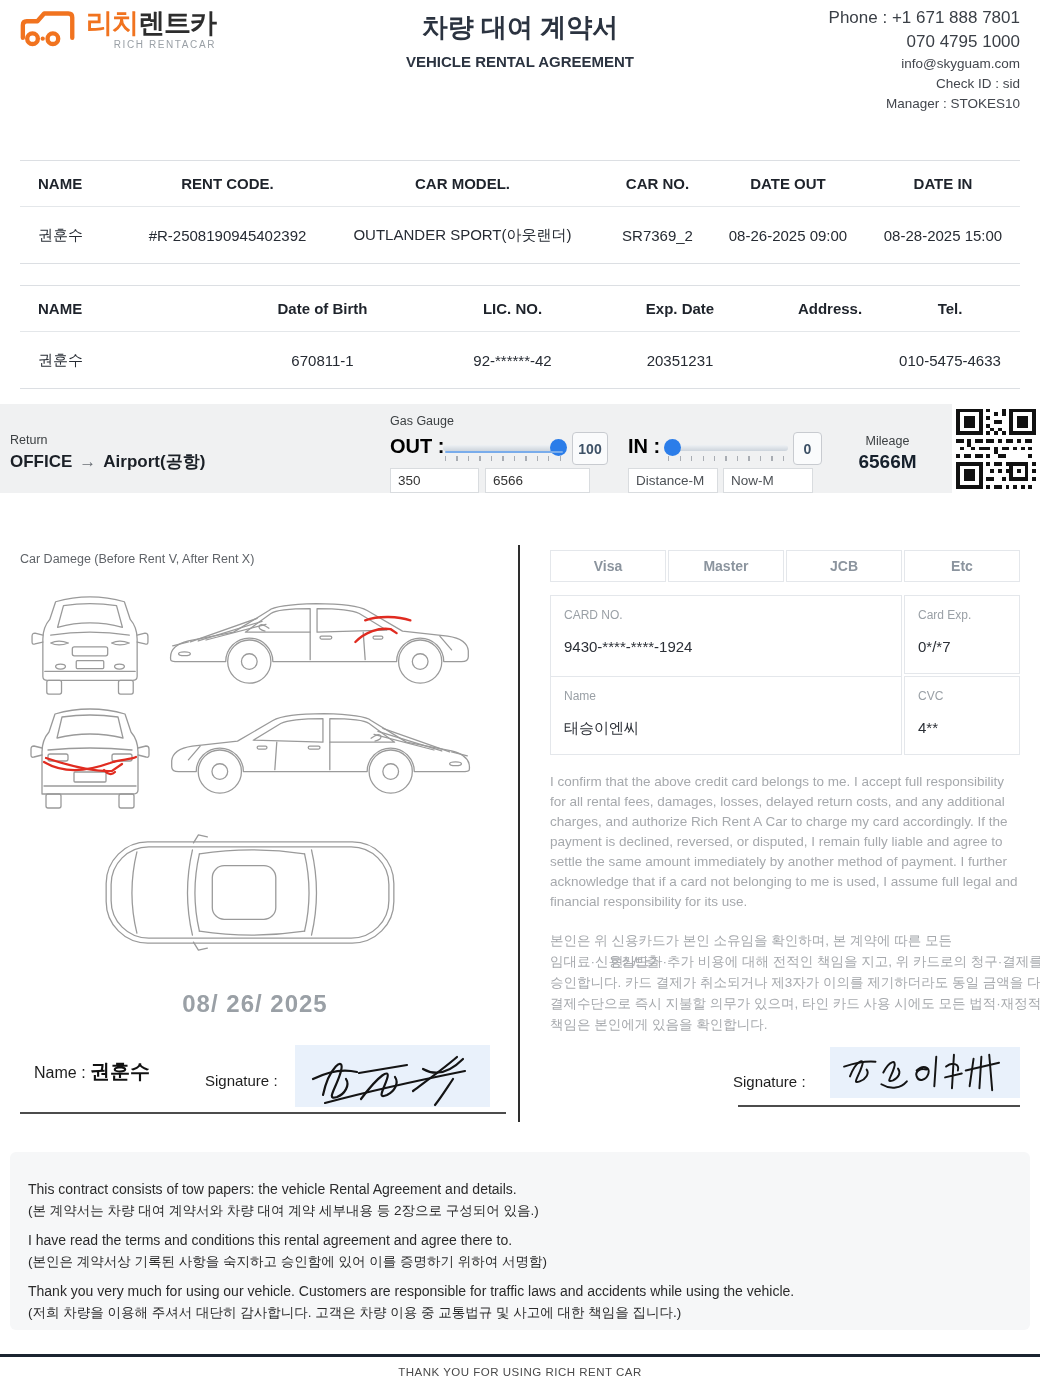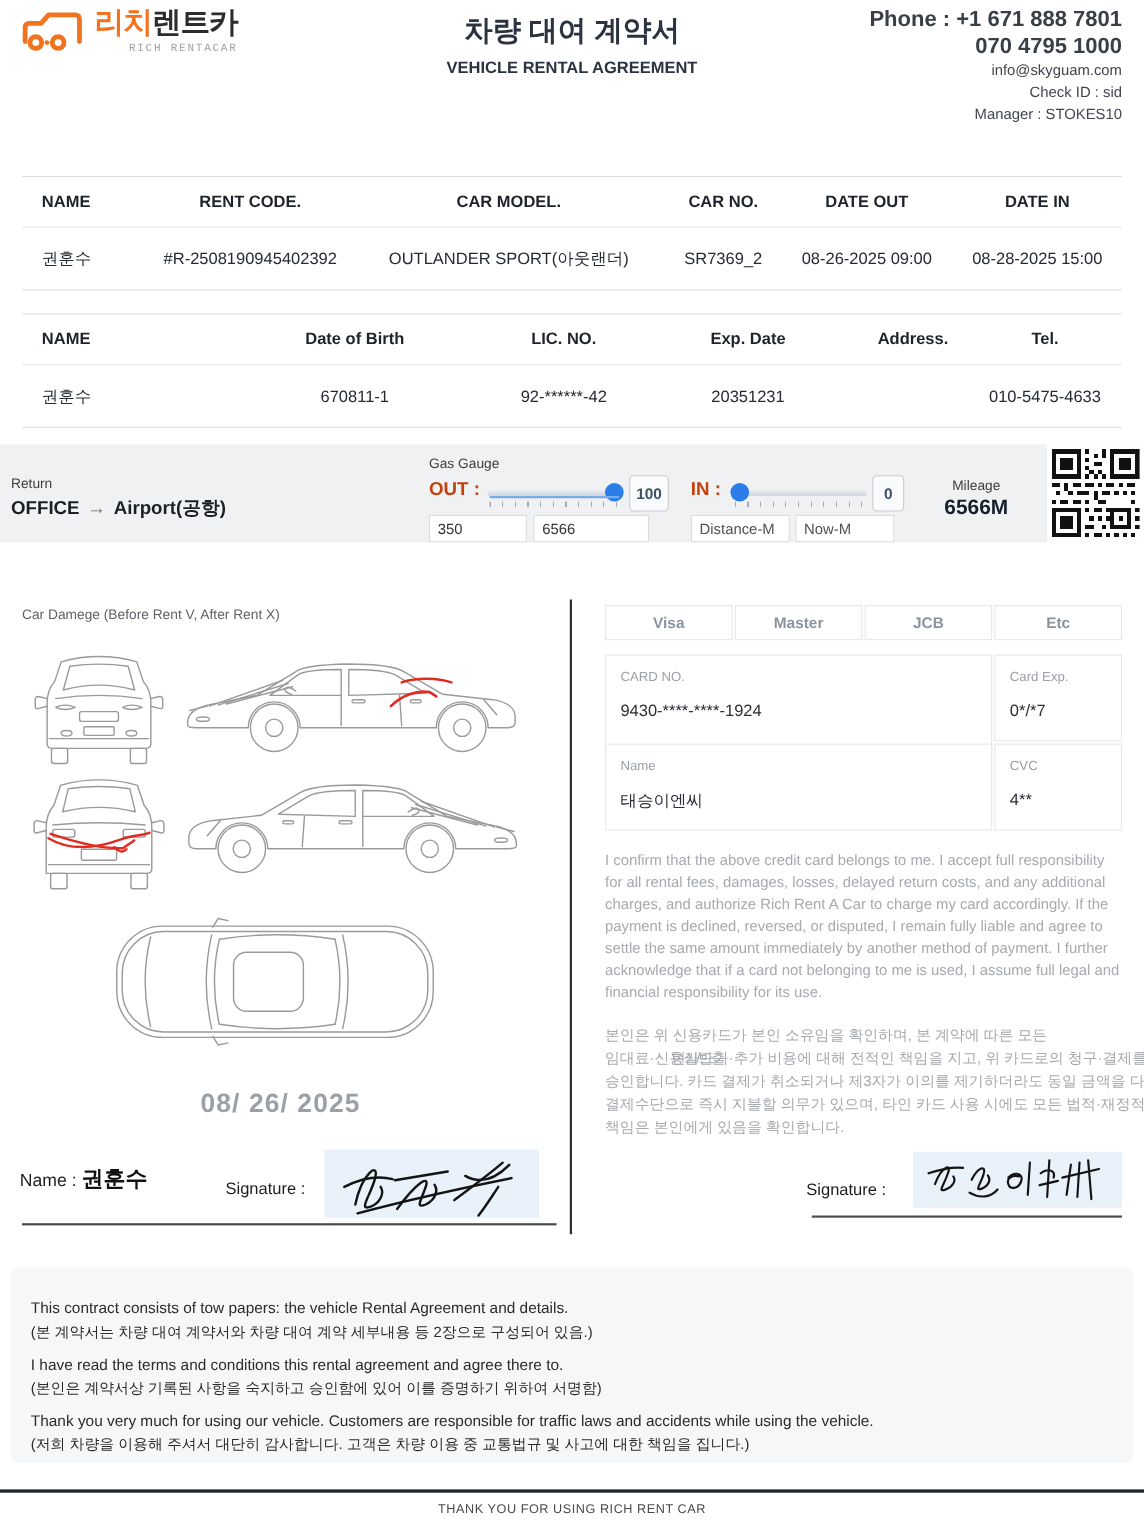--- a/index.html
+++ b/index.html
@@ -4,48 +4,48 @@
 <style>
   * { margin:0; padding:0; box-sizing:border-box; }
   html,body { background:#fff; }
   .page {
     position:relative; width:1040px; height:1384px; background:#fff;
     font-family:"Liberation Sans","DejaVu Sans",sans-serif; color:#222; overflow:hidden;
   }
   .abs { position:absolute; }
 
   
-  .logo { left:18px; top:8px; display:flex; align-items:flex-start;font-family:Liberation Mono, monospace; }
+  .logo { left:18px; top:8px; display:flex; align-items:flex-start; }
   .logo-kr { font-size:27px; font-weight:700; letter-spacing:-1px; line-height:30px; }
   .logo-kr .or { color:#f1731f; }
   .logo-kr .dk { color:#2d2d2d; }
   .logo-sub { font-size:10px; color:#9aa0a6; letter-spacing:1.6px; margin-top:1px; text-align:right; }
   .title-wrap { left:0; width:1040px; top:10px; text-align:center; }
   .title-kr { font-size:26px; font-weight:700; color:#2b3340; }
   .title-en { font-size:15px; font-weight:700; color:#2b3340; margin-top:8px; }
   .contact { right:20px; top:6px; text-align:right; color:#3a3f46; }
-  .contact .ph { font-size:20px; font-weight:700; line-height:24px; }
+  .contact .ph { font-size:17px; font-weight:400; line-height:24px; }
   .contact .sm { font-size:13.5px; line-height:20px; color:#42464d; }
 
   
   .tbl { left:20px; width:1000px; }
   .tbl1 { top:160px; } .tbl2 { top:285px; }
   .thead { display:grid; height:47px; align-items:center; border-top:1px solid #dcdfe3; border-bottom:1px solid #e4e7ea; font-size:15px; font-weight:700; color:#1e232b; }
   .trow  { display:grid; height:57px; align-items:center; border-bottom:1px solid #dcdfe3; font-size:15px; color:#262b33; }
   .g1 { grid-template-columns:115px 185px 285px 105px 156px 154px; }
   .g2 { grid-template-columns:180px 245px 135px 200px 100px 140px; }
   .tc { text-align:center; } .tl { text-align:left; padding-left:18px; }
 
   
   .band { left:0; top:404px; width:1040px; height:89px; background:#f0f1f2; }
   .band .lbl { font-size:12.5px; color:#3c4043; }
   .route { font-size:17px; font-weight:700; color:#1b2027; }
   .route .arrow { color:#6b7077; font-weight:400; padding:0 7px; }
   .gauge-name { left:390px; top:10px; }
-  .io-label { font-size:17px; font-weight:700; color:#c2410c; }
+  .io-label { font-size:20px; font-weight:700; color:#000000; }
   .slider { height:6px; border-radius:3px; background:linear-gradient(#eef1f4,#cdd4dc); }
   .slider.blue::after { content:''; position:absolute; left:2px; right:2px; bottom:-2px; height:2px; background:#79aceb; border-radius:1px; }
   .handle { position:absolute; width:17px; height:17px; border-radius:50%; background:#2b7de9; top:-6px; }
   .ticks { position:absolute; left:2px; right:2px; top:11px; height:5px;
            background:repeating-linear-gradient(90deg,#a9adb3 0 1px,transparent 1px 11.5px); }
   .valbox { border:1px solid #c8cbd0; border-radius:4px; background:#fafbfc; color:#3d5166; font-weight:700; font-size:14px; display:flex; align-items:center; justify-content:center; }
   .binp { height:25px; border:1px solid #d9dcdf; background:#fff; font-size:13.5px; padding:0 7px; color:#333; font-family:inherit; }
   .binp::placeholder { color:#4d5156; opacity:1; }
   .mil-lbl { font-size:12.5px; color:#3c4043; text-align:center; }
   .mil-val { font-size:19px; font-weight:700; color:#16202c; text-align:center; }
@@ -313,21 +313,21 @@
         <path d="M36,22 Q26,63 36,104"></path>
         <path d="M93,13 l5,-8 l9,2"></path>
         <path d="M93,113 l5,8 l9,-2"></path>
       </g>
     </svg>
   </div>
 
   <div class="abs divider"></div>
 
   <div class="abs bigdate">08/ 26/ 2025</div>
-  <div class="abs" style="left:18px; top:1058px;">
+  <div class="abs" style="left:34px; top:1058px;">
     <span class="name-label">Name :</span>
     <span class="name-strong">권훈수</span>
   </div>
   <div class="abs sig-label" style="left:205px; top:1060px;">Signature :</div>
   <div class="abs sigbox" style="left:295px; top:1045px; width:195px; height:62px;">
     <svg class="linework" width="195" height="62" viewBox="0 0 195 62">
       <g fill="none" stroke="#141414" stroke-width="2.2" stroke-linecap="round">
         <path d="M28,50 C34,22 50,10 46,26 C42,42 30,56 42,52 C50,49 55,40 51,34"></path>
         <path d="M18,34 C34,26 50,24 62,27"></path>
         <path d="M66,54 C84,30 96,22 92,34 C88,46 82,54 92,50 C100,46 104,38 100,32"></path>

